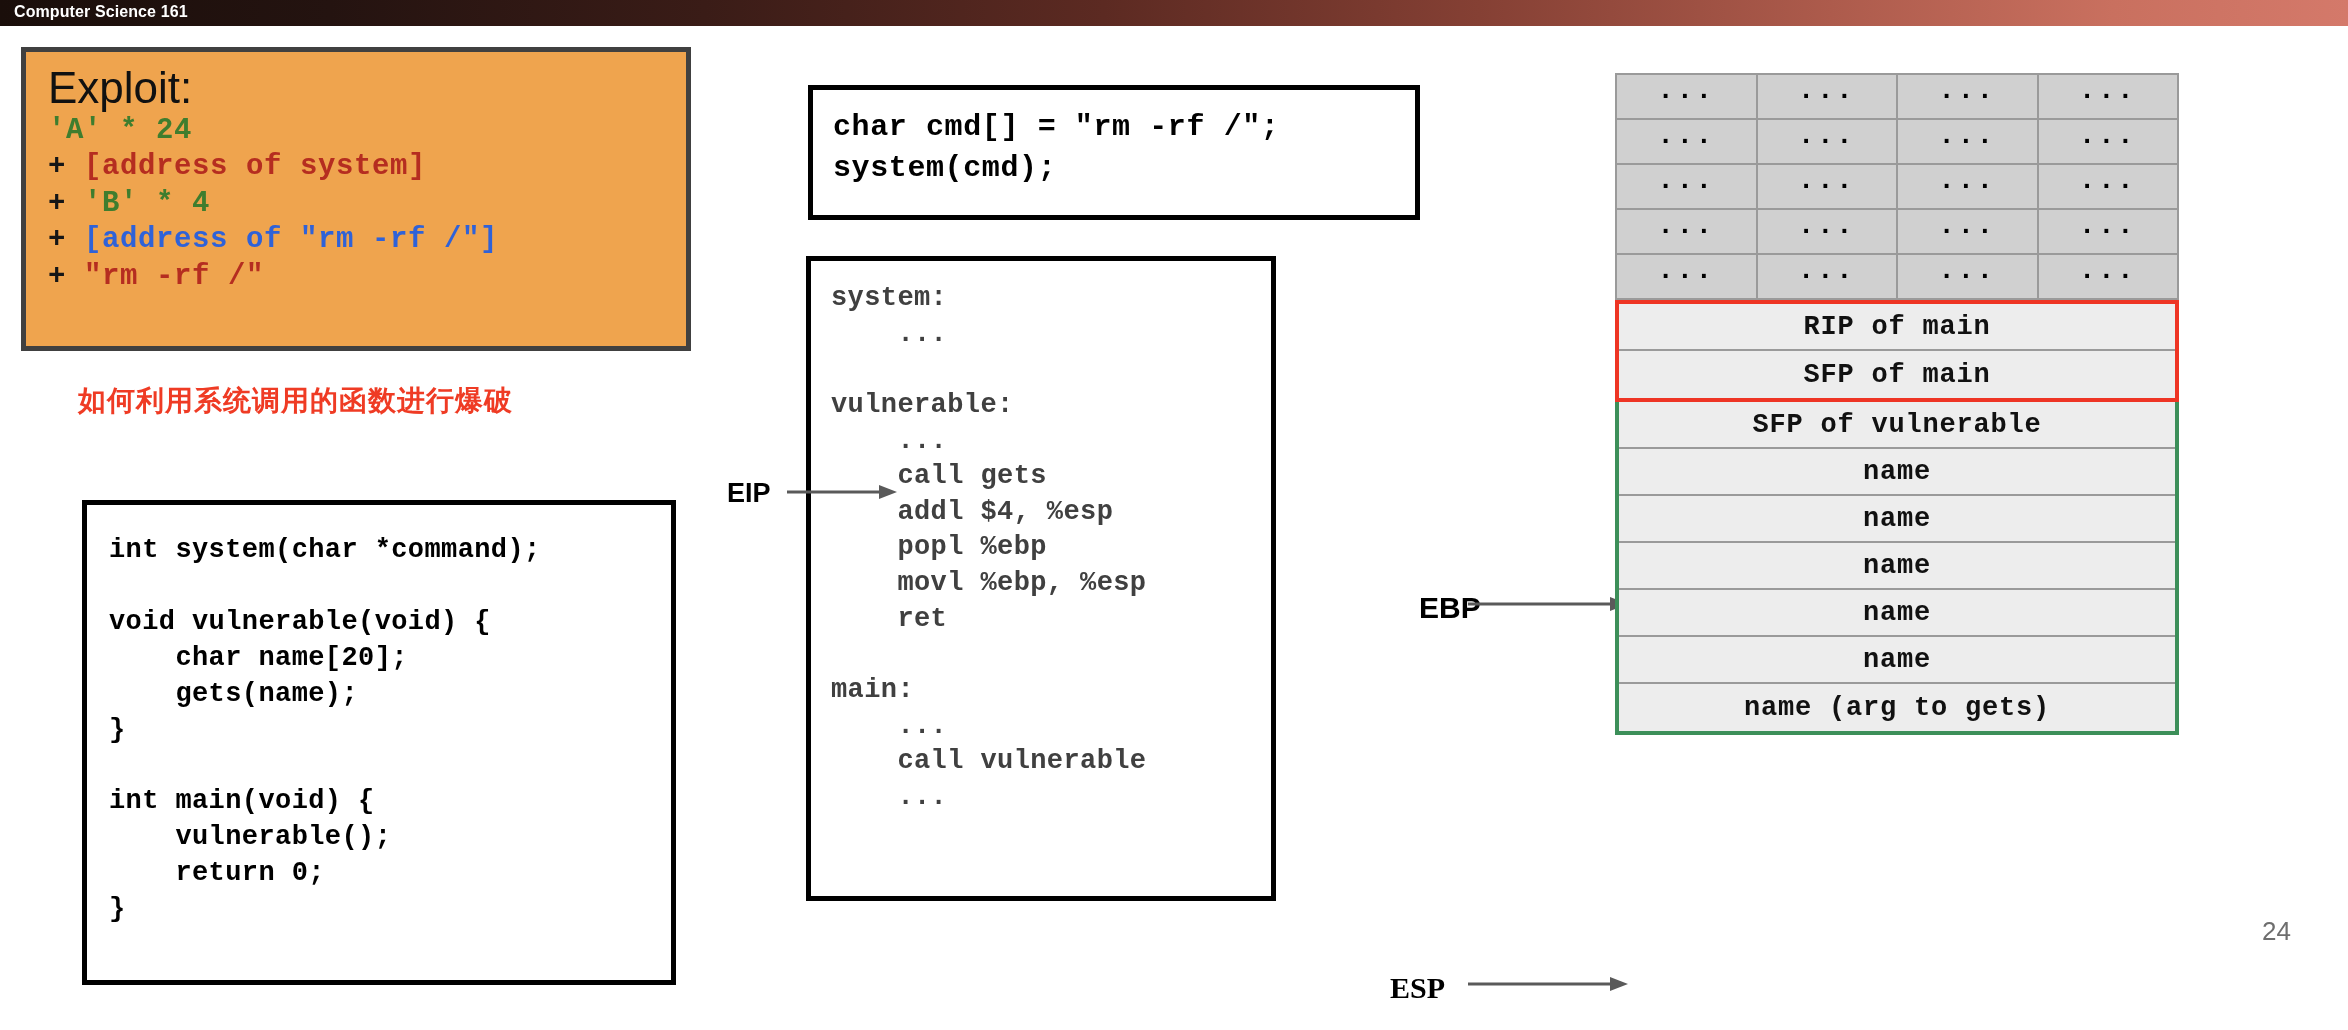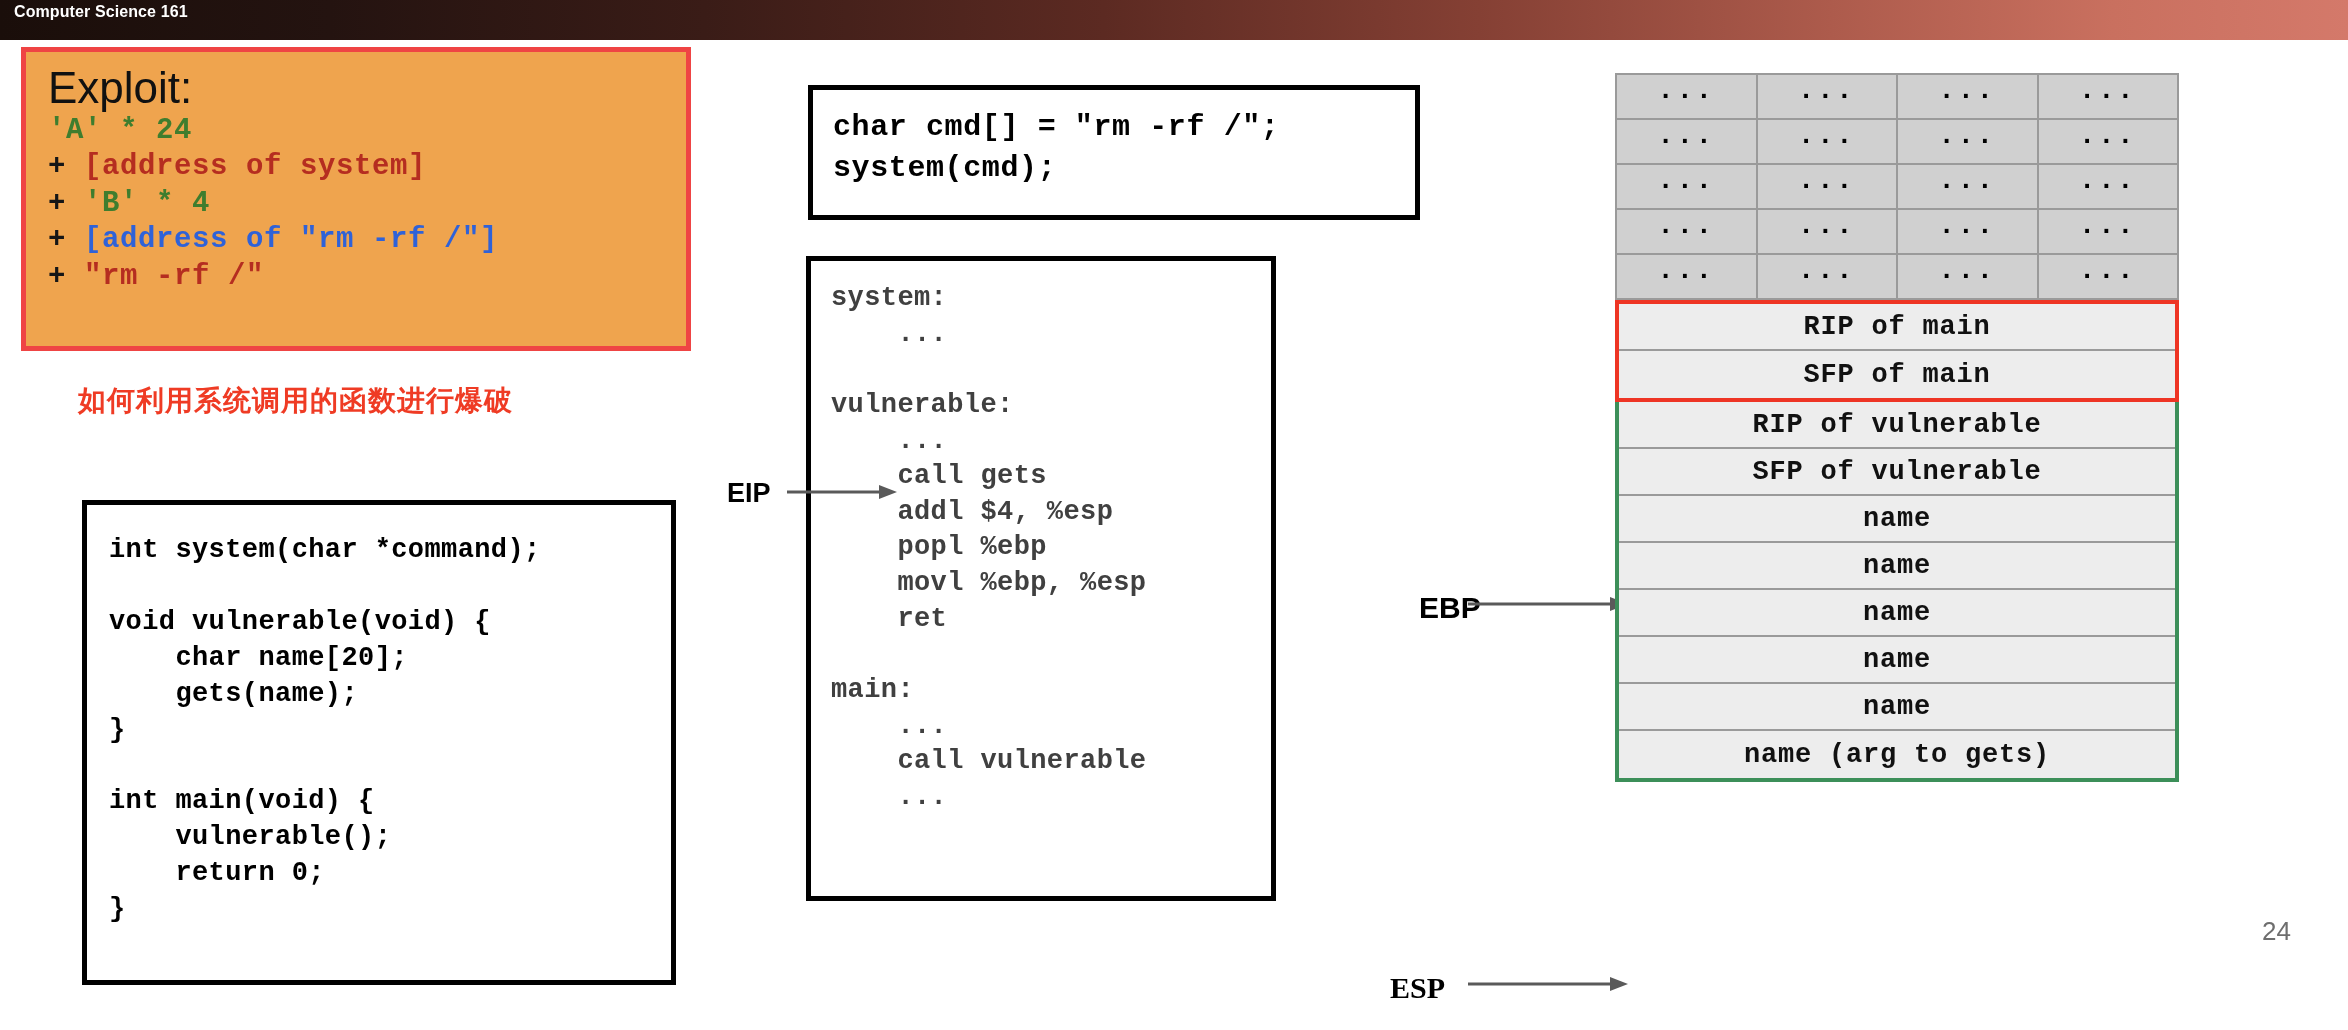--- a/index.html
+++ b/index.html
@@ -12,21 +12,21 @@
     height: 1030px;
     position: relative;
     overflow: hidden;
     font-family: "Liberation Sans", sans-serif;
   }
 
   
   #header-bar {
     position: absolute;
     left: 0; top: 0;
-    width: 2348px; height: 40px;
+    width: 2348px; height: 26px;
     background: linear-gradient(90deg,
         #1a0e0a 0%, #241310 14%, #3a1c17 30%,
         #5c2a22 47%, #854034 63%, #ad5b4c 78%,
         #c9705f 90%, #d4796a 100%);
   }
   #header-title {
     position: absolute;
     left: 14px; top: 3px;
     color: #ffffff;
     font-size: 16px;
@@ -35,21 +35,21 @@
     font-family: "Liberation Sans", sans-serif;
     white-space: nowrap;
   }
 
   
   #exploit-box {
     position: absolute;
     left: 21px; top: 47px;
     width: 670px; height: 304px;
     background: #efa44e;
-    border: 5px solid #ef4444;
+    border: 5px solid #404040;
     padding: 14px 0 0 22px;
   }
   #exploit-heading {
     font-family: "Liberation Sans", sans-serif;
     font-size: 44px;
     color: #111111;
     line-height: 1.02;
     margin-bottom: 2px;
     font-weight: normal;
   }
@@ -349,21 +349,20 @@
     <div class="dots-cell">...</div>
     <div class="dots-cell">...</div>
   </div>
 
   <div id="group-main" class="stack-group">
     <div class="stack-row">RIP of main</div>
     <div class="stack-row last">SFP of main</div>
   </div>
 
   <div id="group-vuln" class="stack-group">
-    <div class="stack-row">RIP of vulnerable</div>
     <div class="stack-row">SFP of vulnerable</div>
     <div class="stack-row">name</div>
     <div class="stack-row">name</div>
     <div class="stack-row">name</div>
     <div class="stack-row">name</div>
     <div class="stack-row">name</div>
     <div class="stack-row last">name (arg to gets)</div>
   </div>
 </div>
 

